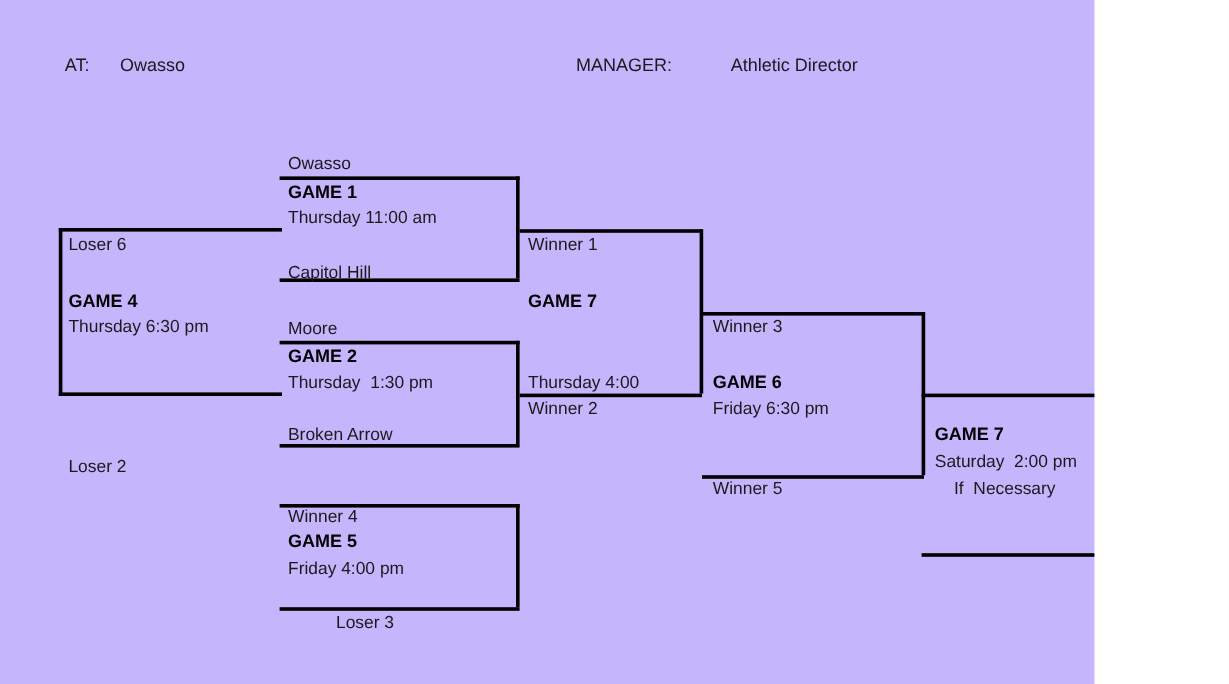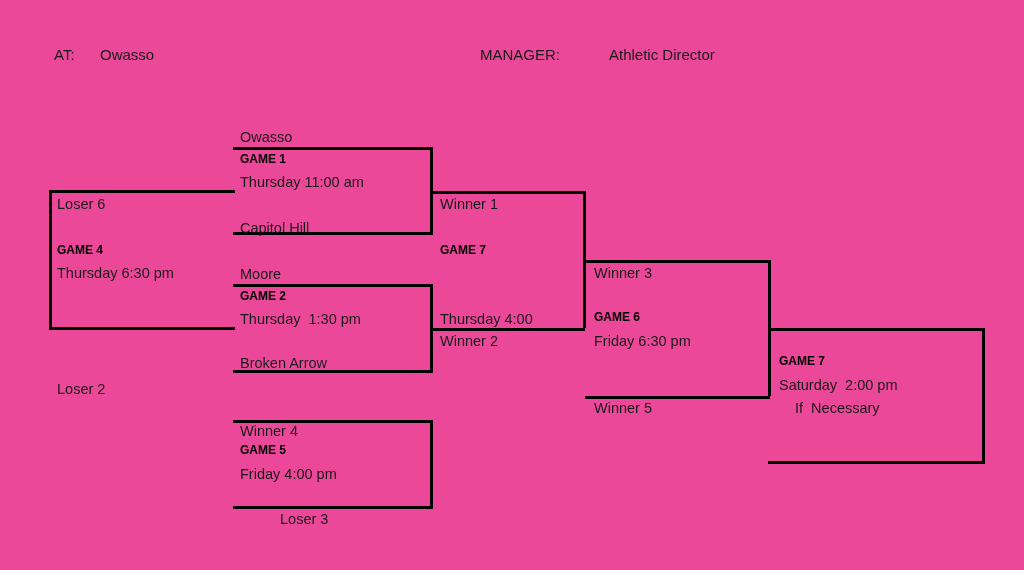--- a/index.html
+++ b/index.html
@@ -2,23 +2,23 @@
 <html><head>
 <meta charset="utf-8">
 <style>
   html, body {
     margin: 0;
     padding: 0;
     background: #ffffff;
   }
   #page {
     position: relative;
-    width: 1024px;
+    width: 912px;
     height: 570px;
-    background: #ec4899;
+    background: #c4b5fd;
     font-family: "Liberation Sans", sans-serif;
     color: #000000;
     overflow: hidden;
   }
 
   
   .hdr {
     position: absolute;
     font-size: 15px;
     color: #1a1a1a;
@@ -45,21 +45,21 @@
   
   .slot {
     position: absolute;
     font-size: 14.5px;
     line-height: 1;
     color: #1a1a1a;
     white-space: pre;
   }
   .game-title {
     position: absolute;
-    font-size: 12px;
+    font-size: 15px;
     font-weight: bold;
     line-height: 1;
     color: #000000;
     white-space: pre;
   }
   .game-time {
     position: absolute;
     font-size: 14.5px;
     line-height: 1;
     color: #1a1a1a;

